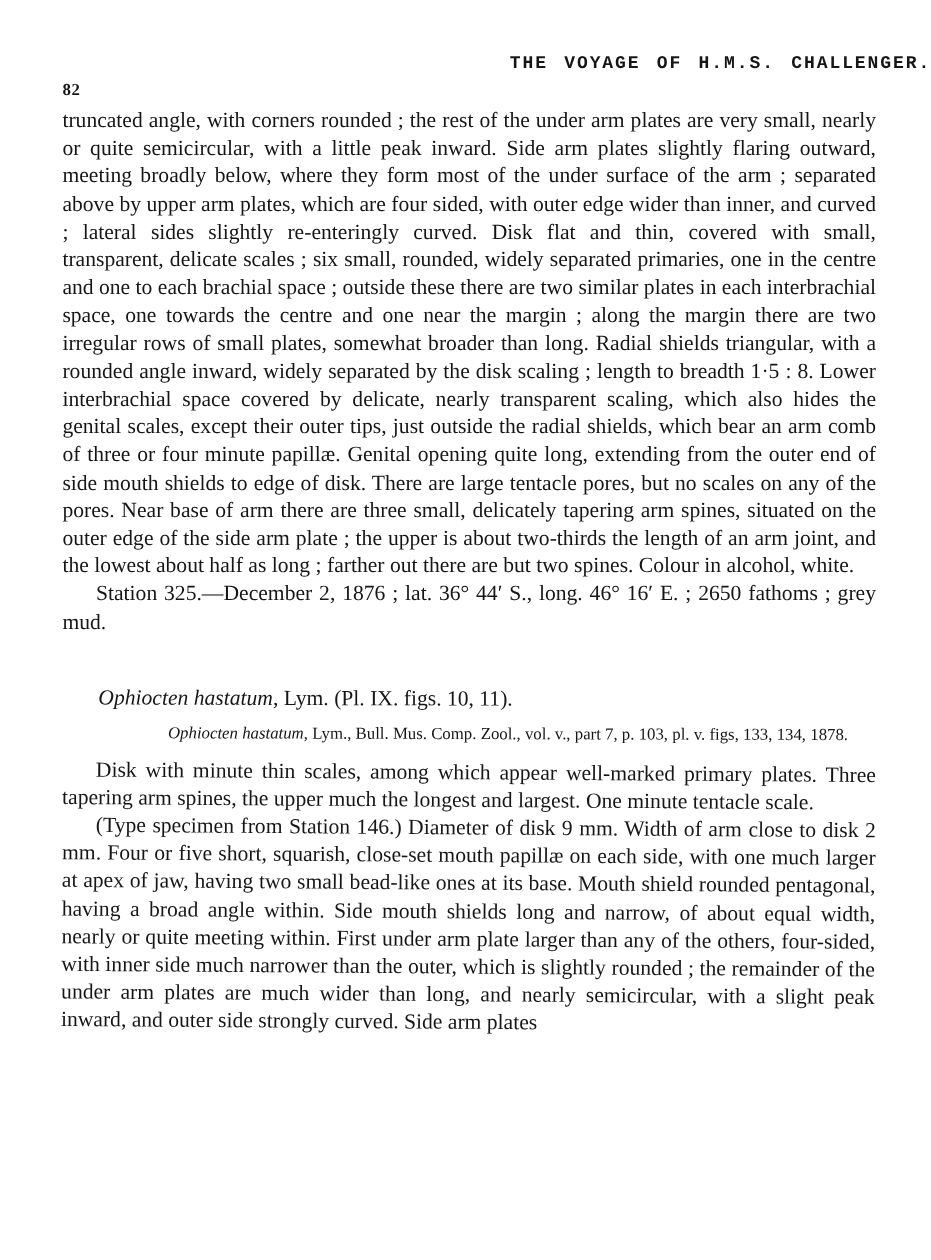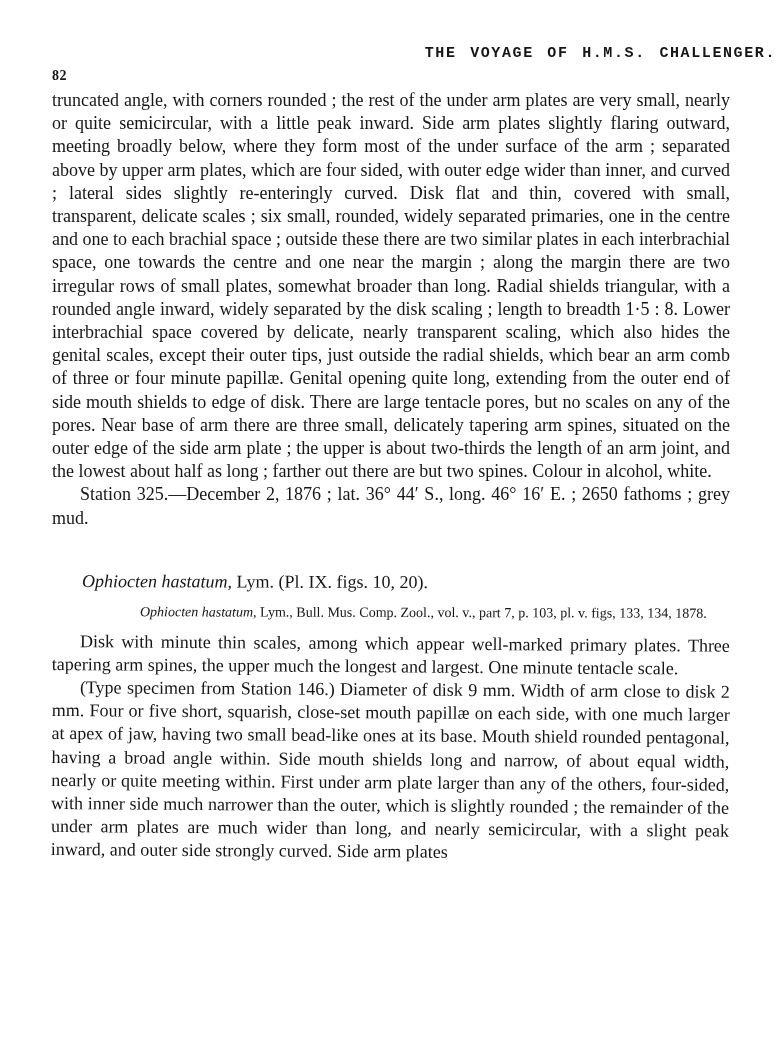--- a/index.html
+++ b/index.html
@@ -76,18 +76,18 @@
 <body>
 
 <div class="sheet">
   <div class="page-header">
     <span class="page-number">82</span>
     <span class="running-title">THE VOYAGE OF H.M.S. CHALLENGER.</span>
   </div>
   <div class="page-body">
       <p class="block paragraph"><span>truncated angle, with corners rounded ; the rest of the under arm plates are very small, nearly or quite semicircular, with a little peak inward.  Side arm plates slightly flaring outward, meeting broadly below, where they form most of the under surface of the arm ; separated above by upper arm plates, which are four sided, with outer edge wider than inner, and curved ; lateral sides slightly re-enteringly curved.  Disk flat and thin, covered with small, transparent, delicate scales ; six small, rounded, widely separated primaries, one in the centre and one to each brachial space ; outside these there are two similar plates in each interbrachial space, one towards the centre and one near the margin ; along the margin there are two irregular rows of small plates, somewhat broader than long.  Radial shields triangular, with a rounded angle inward, widely separated by the disk scaling ; length to breadth 1·5 : 8.  Lower interbrachial space covered by delicate, nearly transparent scaling, which also hides the genital scales, except their outer tips, just outside the radial shields, which bear an arm comb of three or four minute papillæ.  Genital opening quite long, extending from the outer end of side mouth shields to edge of disk.  There are large tentacle pores, but no scales on any of the pores.  Near base of arm there are three small, delicately tapering arm spines, situated on the outer edge of the side arm plate ; the upper is about two-thirds the length of an arm joint, and the lowest about half as long ; farther out there are but two spines.  Colour in alcohol, white.</span></p>
       <p class="block paragraph indent"><span>Station 325.—December 2, 1876 ; lat. 36° 44′ S., long. 46° 16′ E. ; 2650 fathoms ; grey mud.</span></p>
-      <p class="block species-heading"><i>Ophiocten hastatum</i><span>, Lym. (Pl. IX. figs. 10, 20).</span></p>
+      <p class="block species-heading"><i>Ophiocten hastatum</i><span>, Lym. (Pl. IX. figs. 10, 11).</span></p>
       <p class="block citation"><i>Ophiocten hastatum</i><span>, Lym., Bull. Mus. Comp. Zool., vol. v., part 7, p. 103, pl. v. figs, 133, 134, 1878.</span></p>
       <p class="block paragraph indent"><span>Disk with minute thin scales, among which appear well-marked primary plates.  Three tapering arm spines, the upper much the longest and largest.  One minute tentacle scale.</span></p>
       <p class="block paragraph indent"><span>(Type specimen from Station 146.)  Diameter of disk 9 mm.  Width of arm close to disk 2 mm.  Four or five short, squarish, close-set mouth papillæ on each side, with one much larger at apex of jaw, having two small bead-like ones at its base.  Mouth shield rounded pentagonal, having a broad angle within.  Side mouth shields long and narrow, of about equal width, nearly or quite meeting within.  First under arm plate larger than any of the others, four-sided, with inner side much narrower than the outer, which is slightly rounded ; the remainder of the under arm plates are much wider than long, and nearly semicircular, with a slight peak inward, and outer side strongly curved.  Side arm plates</span></p>
     </div>
 </div>
 
 </body></html>

